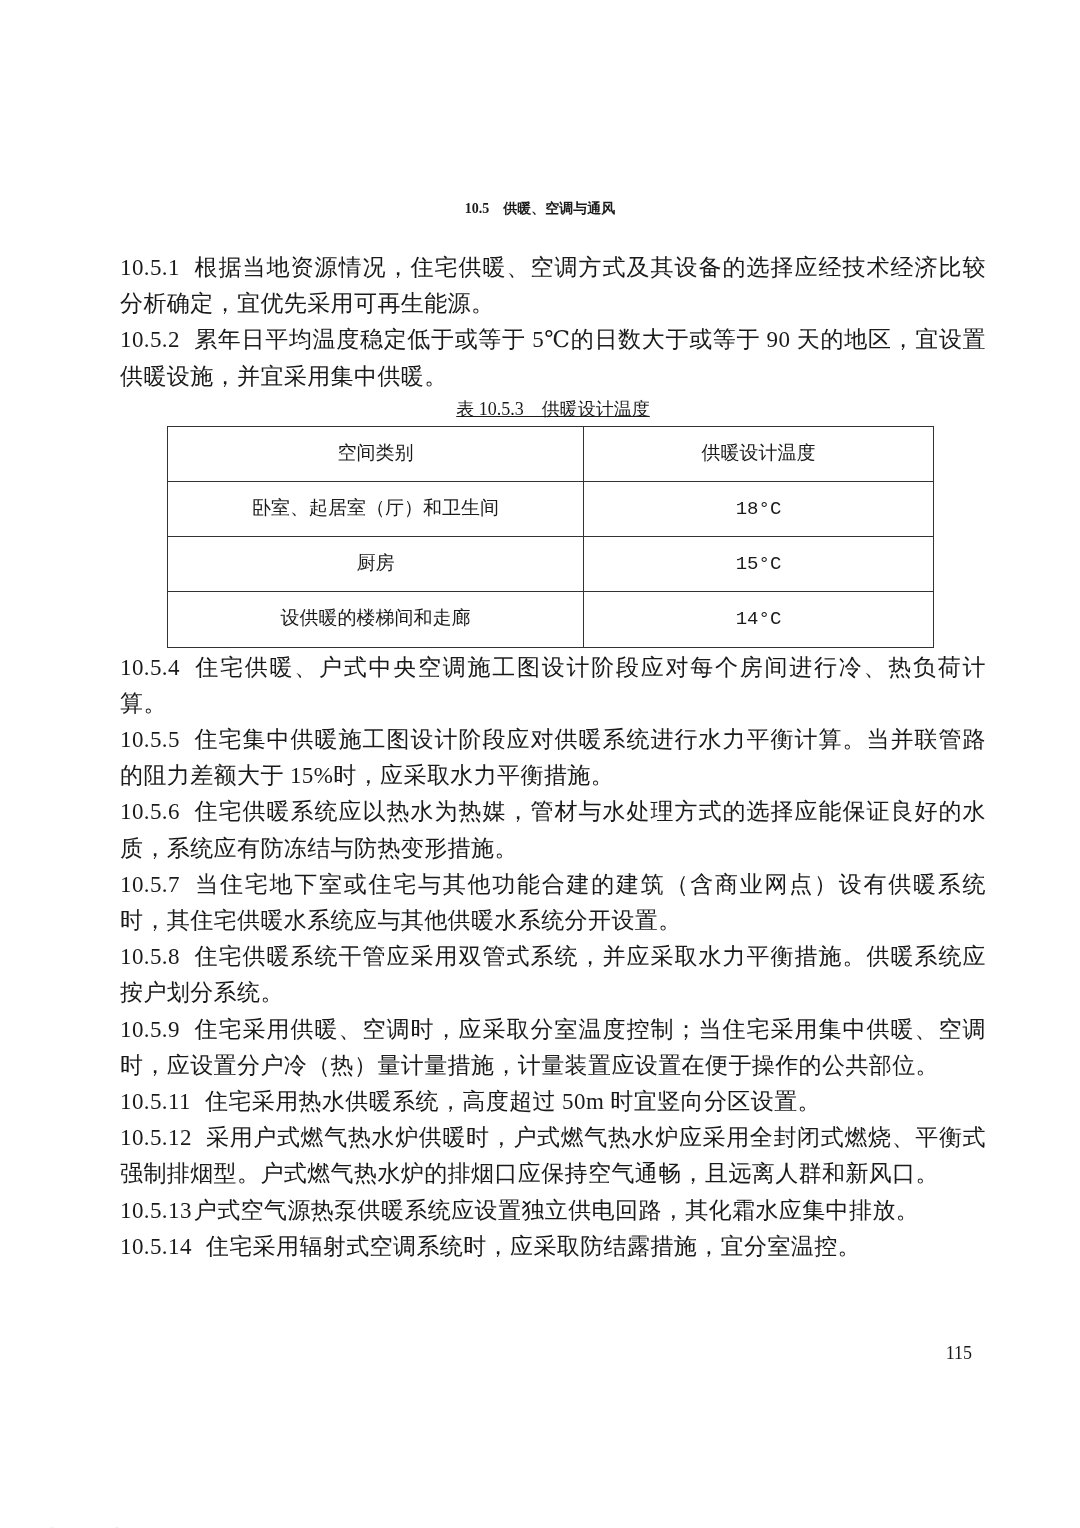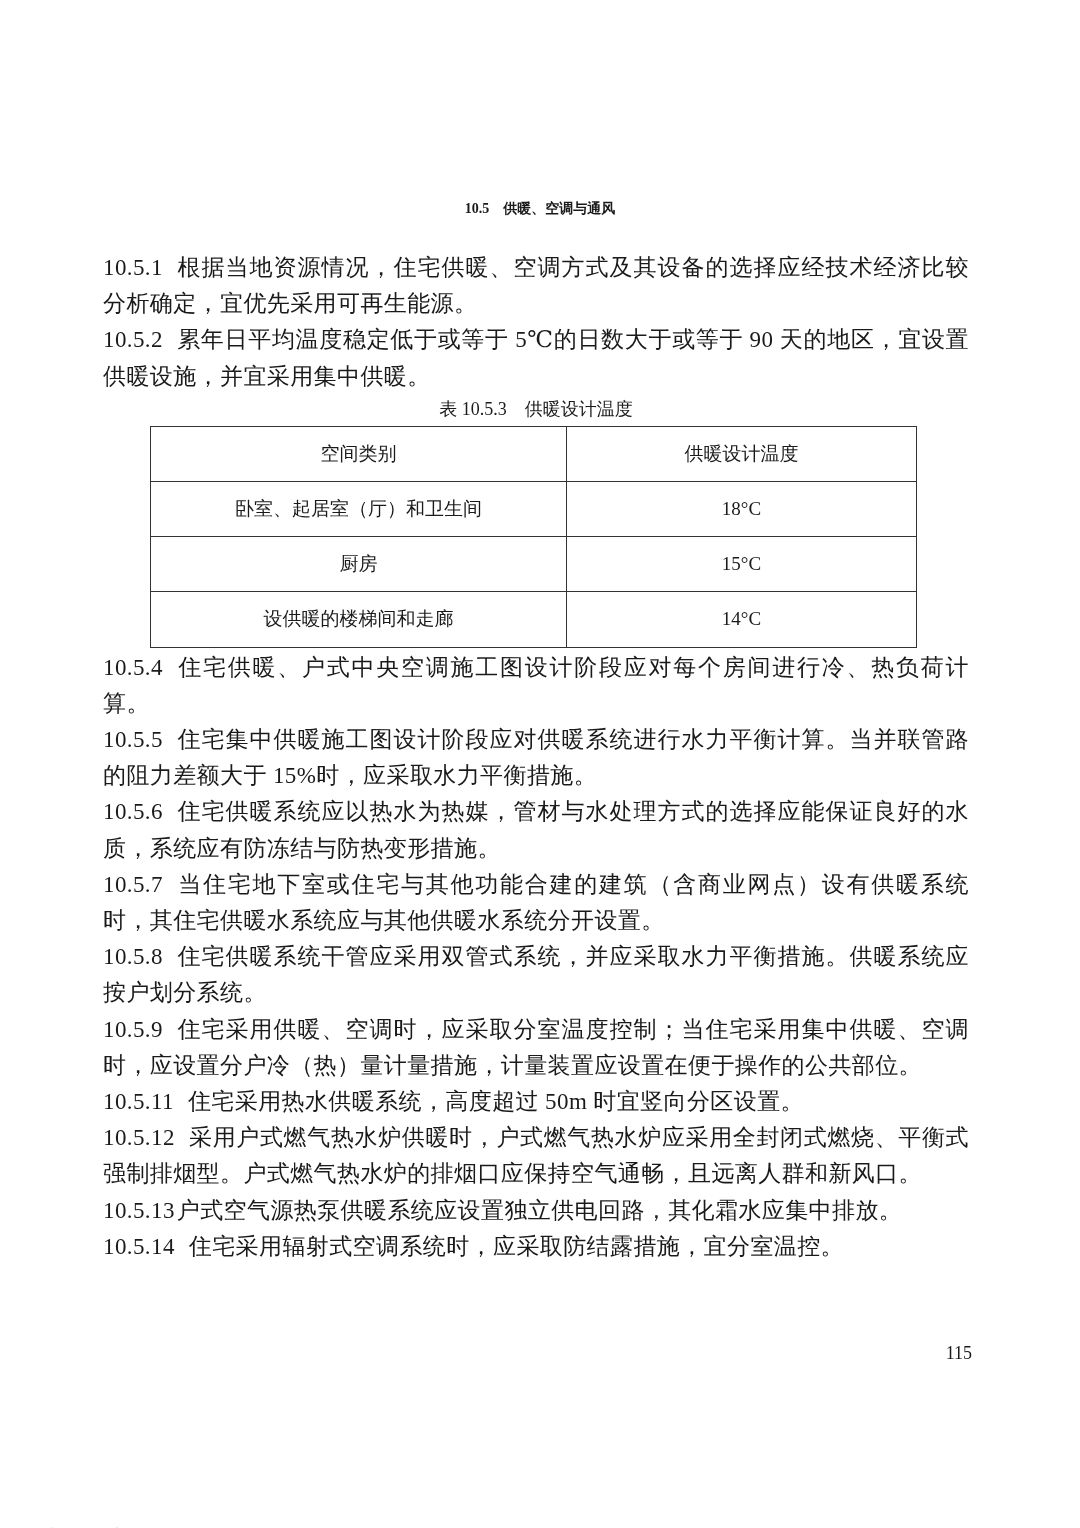--- a/index.html
+++ b/index.html
@@ -6,36 +6,36 @@
     body {
       width: 1080px; height: 1528px; position: relative; overflow: hidden;
       font-family: "Liberation Serif", "DejaVu Serif", serif;
       color: #1a1a1a;
     }
     .section-title {
       position: absolute; top: 200px; left: 0; width: 1080px;
       text-align: center; font-size: 14px; font-weight: bold;
     }
     .content {
-      position: absolute; left: 103px; top: 250px; width: 866px;
+      position: absolute; left: 120px; top: 250px; width: 866px;
       font-size: 23px; line-height: 36.2px;
     }
     .clause { margin: 0; text-align: justify; letter-spacing: 0.4px; }
     .clause .num { margin-right: 14px; }
     .clause.tight .num { margin-right: 2px; }
     .table-caption {
-      text-align: center; font-size: 18px; line-height: 28px; margin: 0 0 3px 0;
+      text-align: center; font-size: 18px; line-height: 28px; margin: 0 0 3px 0; text-decoration: underline;
     }
     table.temp {
       margin-left: 47px; width: 767px; border-collapse: collapse;
       font-size: 19px; margin-bottom: 2px;
     }
     table.temp td, table.temp th {
       border: 1.5px solid #333; height: 35px; padding: 9px;
-      text-align: center; font-weight: normal;
+      text-align: center; font-weight: normal; font-family: Liberation Mono, monospace;
     }
     table.temp th:first-child, table.temp td:first-child { width: 397px; }
     .page-number {
       position: absolute; top: 1343px; right: 108px; font-size: 18px;
     }
     .watermark {
       position: absolute; left: 10px; top: 1493px;
       font-family: "DejaVu Sans", sans-serif; font-size: 20px; color: #ffffff;
       text-shadow: 0 0 2px #999, 0 0 1px #777; letter-spacing: 1px; margin-top: 32px;
     }

